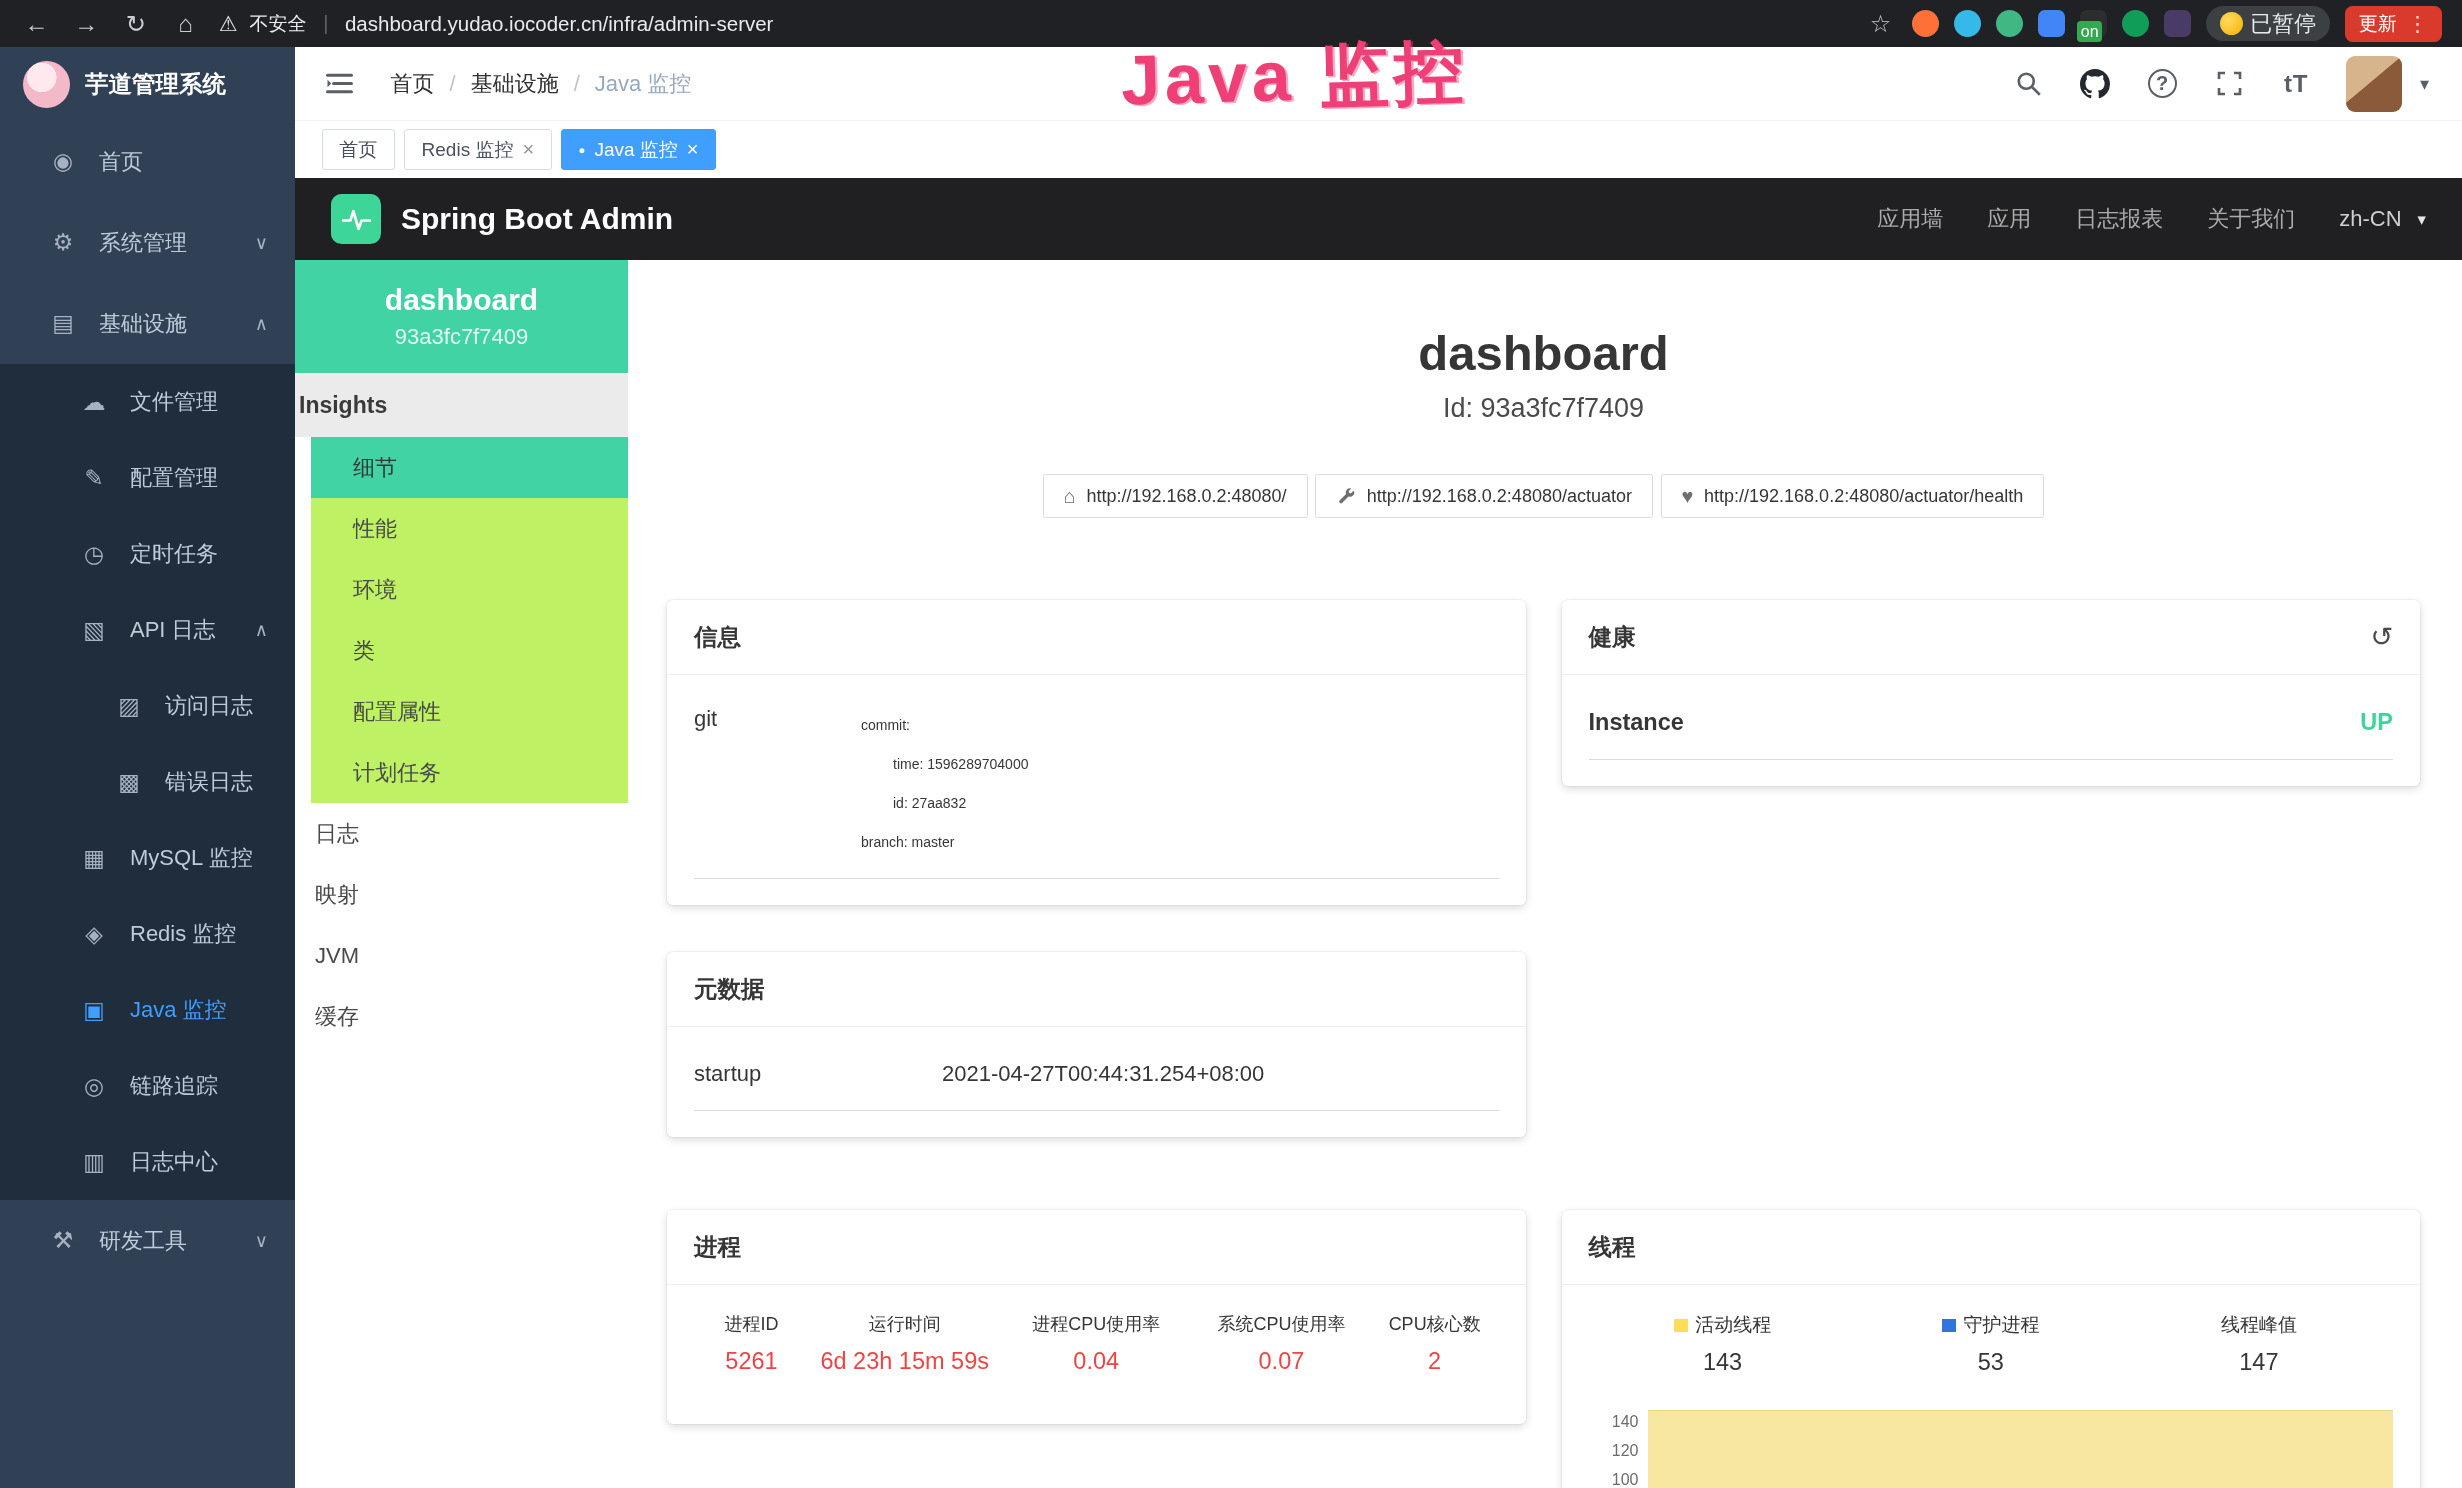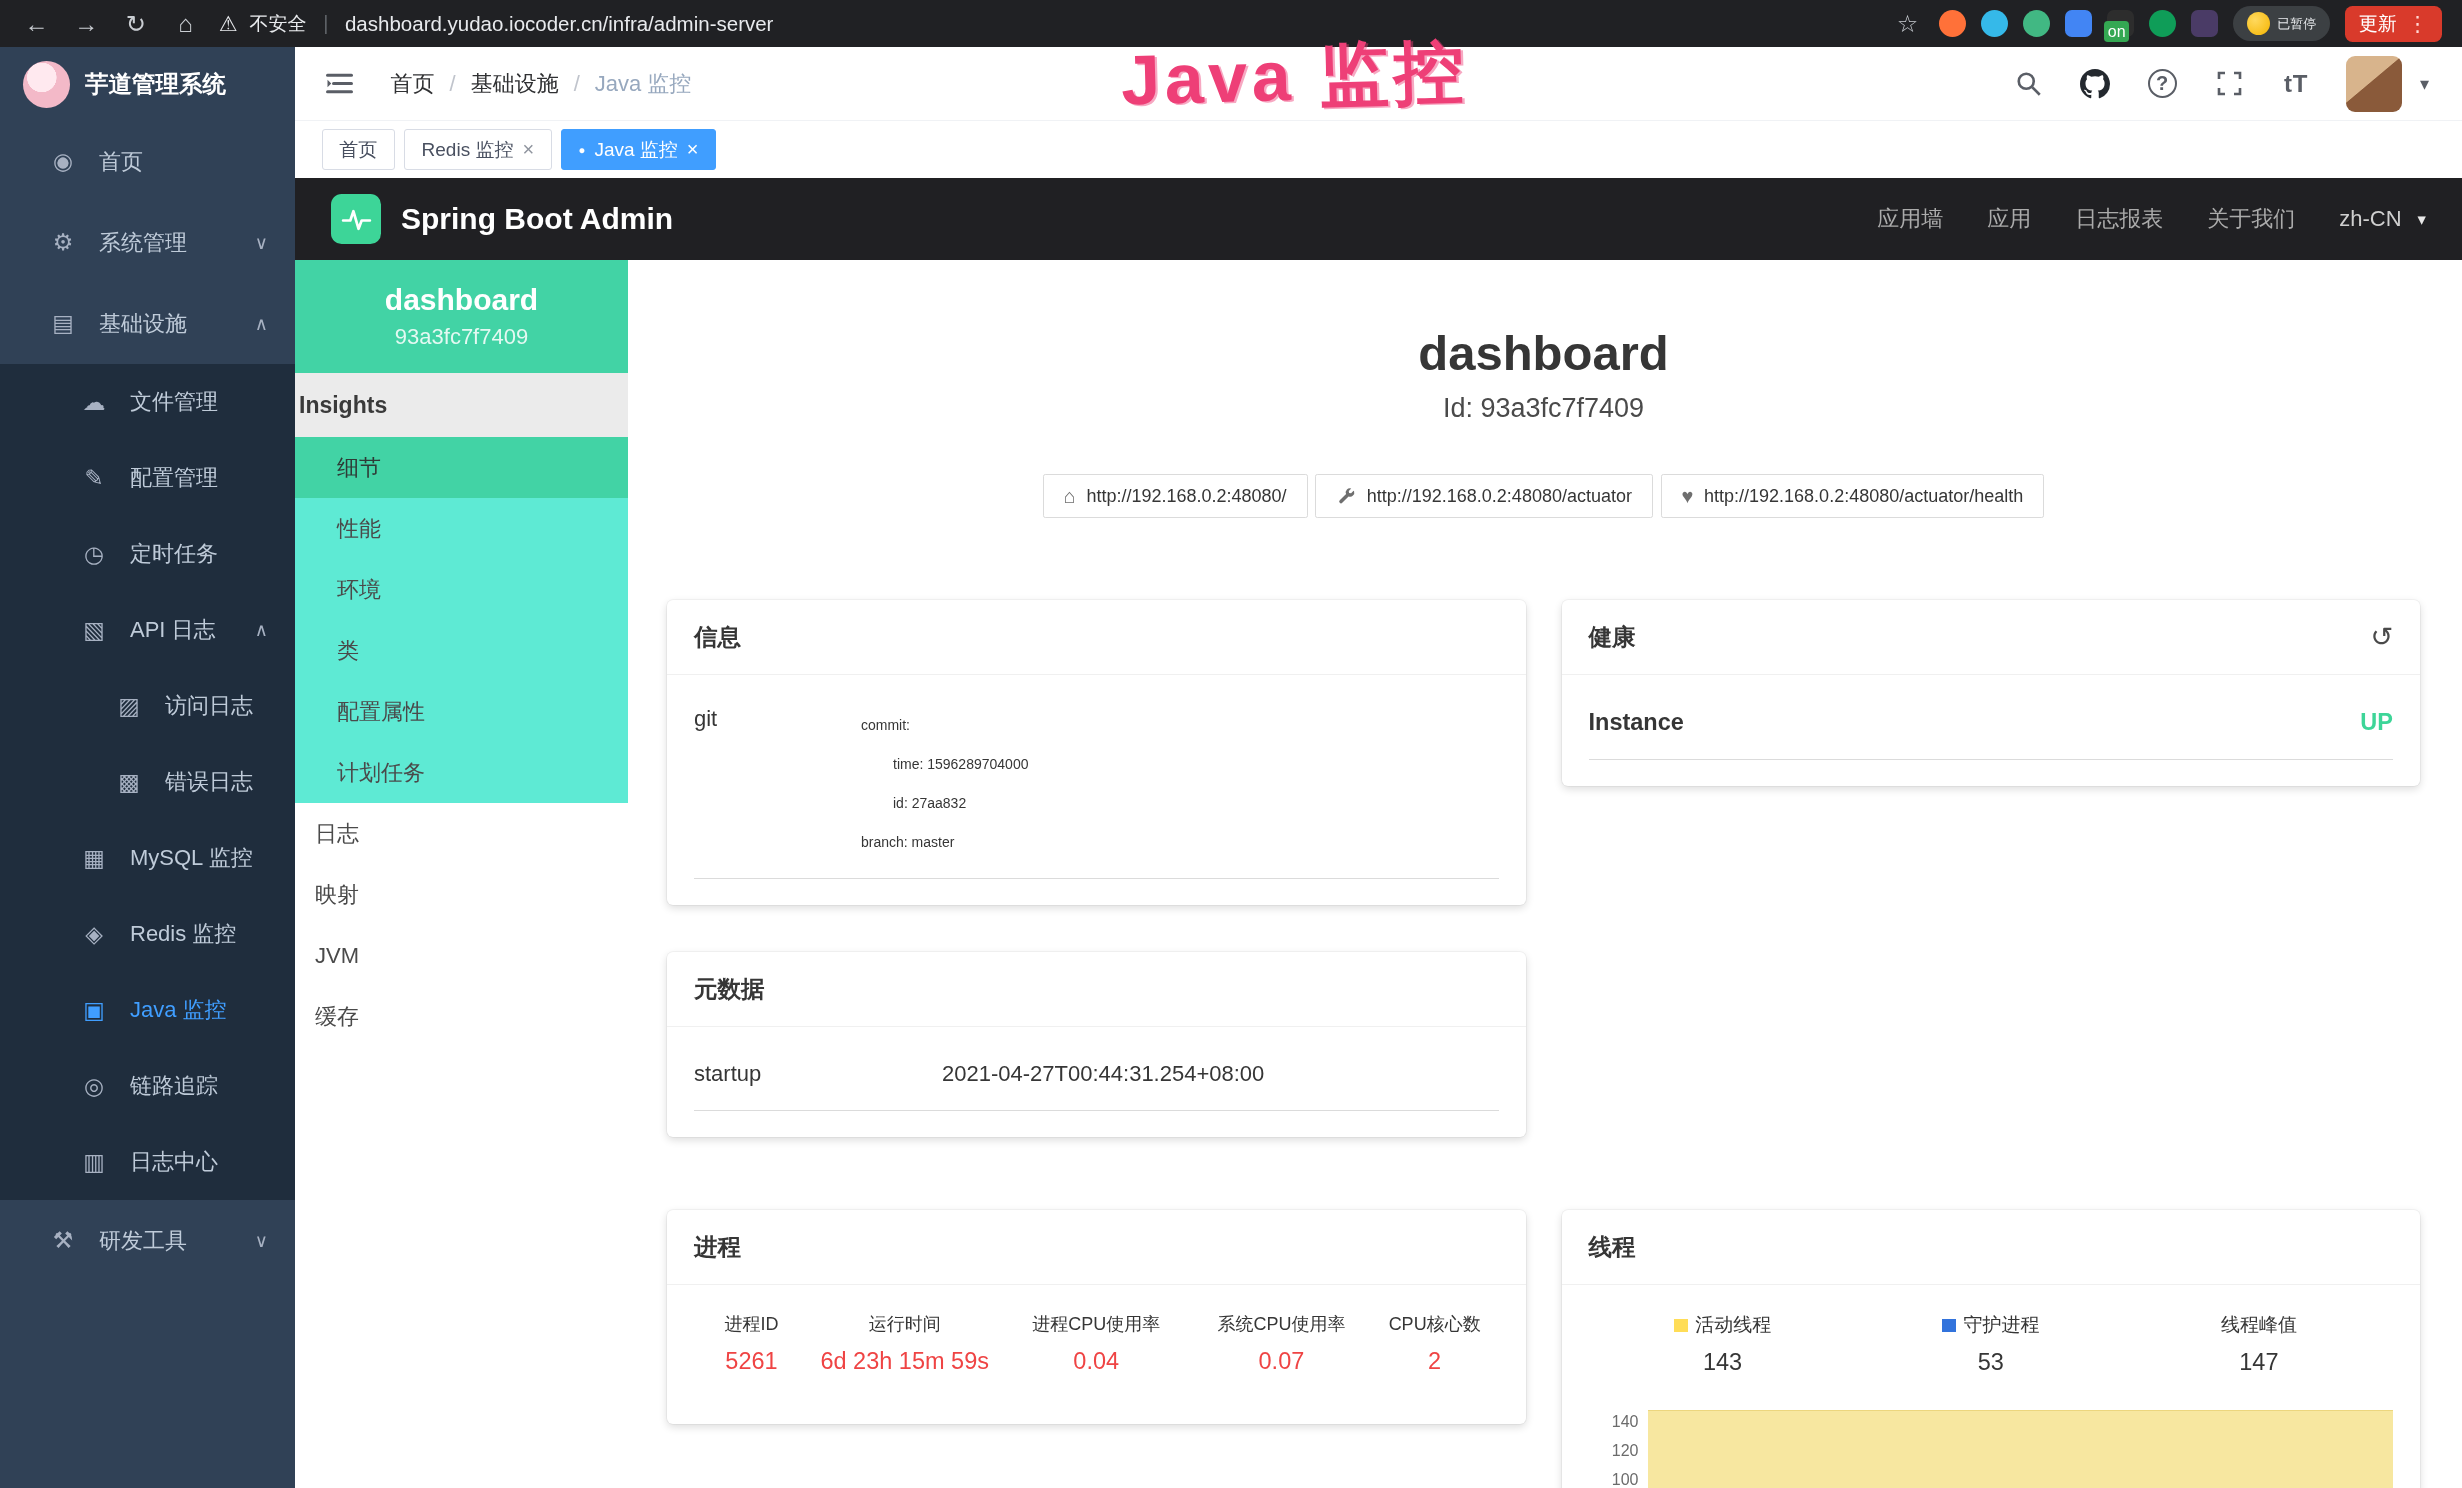--- a/index.html
+++ b/index.html
@@ -20,21 +20,21 @@
   .e1{background:#ff7139;border-radius:50%;}
   .e2{background:#35b9e9;border-radius:50%;}
   .e3{background:#41b883;border-radius:50%;}
   .e4{background:#4285f4;}
   .e5{background:#2d2d2d;}
   .e5 .onb{position:absolute;left:-3px;bottom:-4.6px;background:#34a853;color:#fff;font-size:16px;
     border-radius:3.8px;padding:0.8px 3.8px;line-height:1.2;}
   .e6{background:#0f9d58;border-radius:50%;}
   .e7{background:#4a3b66;}
   .paused{background:#3c4043;border-radius:20px;height:35px;display:flex;align-items:center;
-    gap:7.6px;padding:0 13.7px;font-size:13px;color:#e8eaed;cursor:pointer;}
+    gap:7.6px;padding:0 13.7px;font-size:22px;color:#e8eaed;cursor:pointer;}
   .smiley{width:23px;height:23px;border-radius:50%;background:radial-gradient(circle at 35% 35%,#ffd95e,#f4b400);}
   .update{background:#d93a2b;border-radius:7.6px;height:36px;display:flex;align-items:center;
     gap:10.6px;padding:0 13.7px;font-size:19px;color:#fff;cursor:pointer;}
   .update .dots{font-size:21px;color:#ffd9d4;}
 
   
   .shell{display:flex;height:1442px;}
 
   
   .app-sb{width:295px;flex-shrink:0;background:#304156;color:#bfcbd9;display:flex;flex-direction:column;}
@@ -95,21 +95,21 @@
 
   
   .sba-body{flex:1;display:flex;min-height:0;}
   .inst-sb{width:333px;flex-shrink:0;background:#fff;display:flex;flex-direction:column;}
   .inst-head{height:113px;background:#42d3a5;color:#fff;display:flex;flex-direction:column;
     align-items:center;justify-content:center;gap:7.6px;flex-shrink:0;cursor:pointer;}
   .inst-name{font-size:30px;font-weight:700;}
   .inst-id{font-size:22px;color:rgba(255,255,255,.85);}
   .sb-sec{height:64px;background:#ebebeb;display:flex;align-items:center;padding-left:4px;
     font-size:23px;font-weight:700;color:#3a3a3a;flex-shrink:0;}
-  .sb-group{background:#5eead4;}
+  .sb-group{background:#bef264;margin-left:16px;}
   .sb-item{height:61px;display:flex;align-items:center;padding-left:42px;font-size:22px;
     color:#4a4a4a;cursor:pointer;}
   .sb-item.active{background:#42d3a5;color:#2f3a36;}
   .sb-root .sb-item{padding-left:20px;background:#fff;}
 
   
   .main{flex:1;min-width:0;overflow:hidden;padding:0 42px 0 39px;background:#fff;}
   .m-title{margin-top:65px;text-align:center;font-size:49px;font-weight:700;color:#363636;}
   .m-sub{margin-top:12px;text-align:center;font-size:27px;color:#4a4a4a;}
   .links{margin-top:50px;display:flex;justify-content:center;gap:7.6px;}

